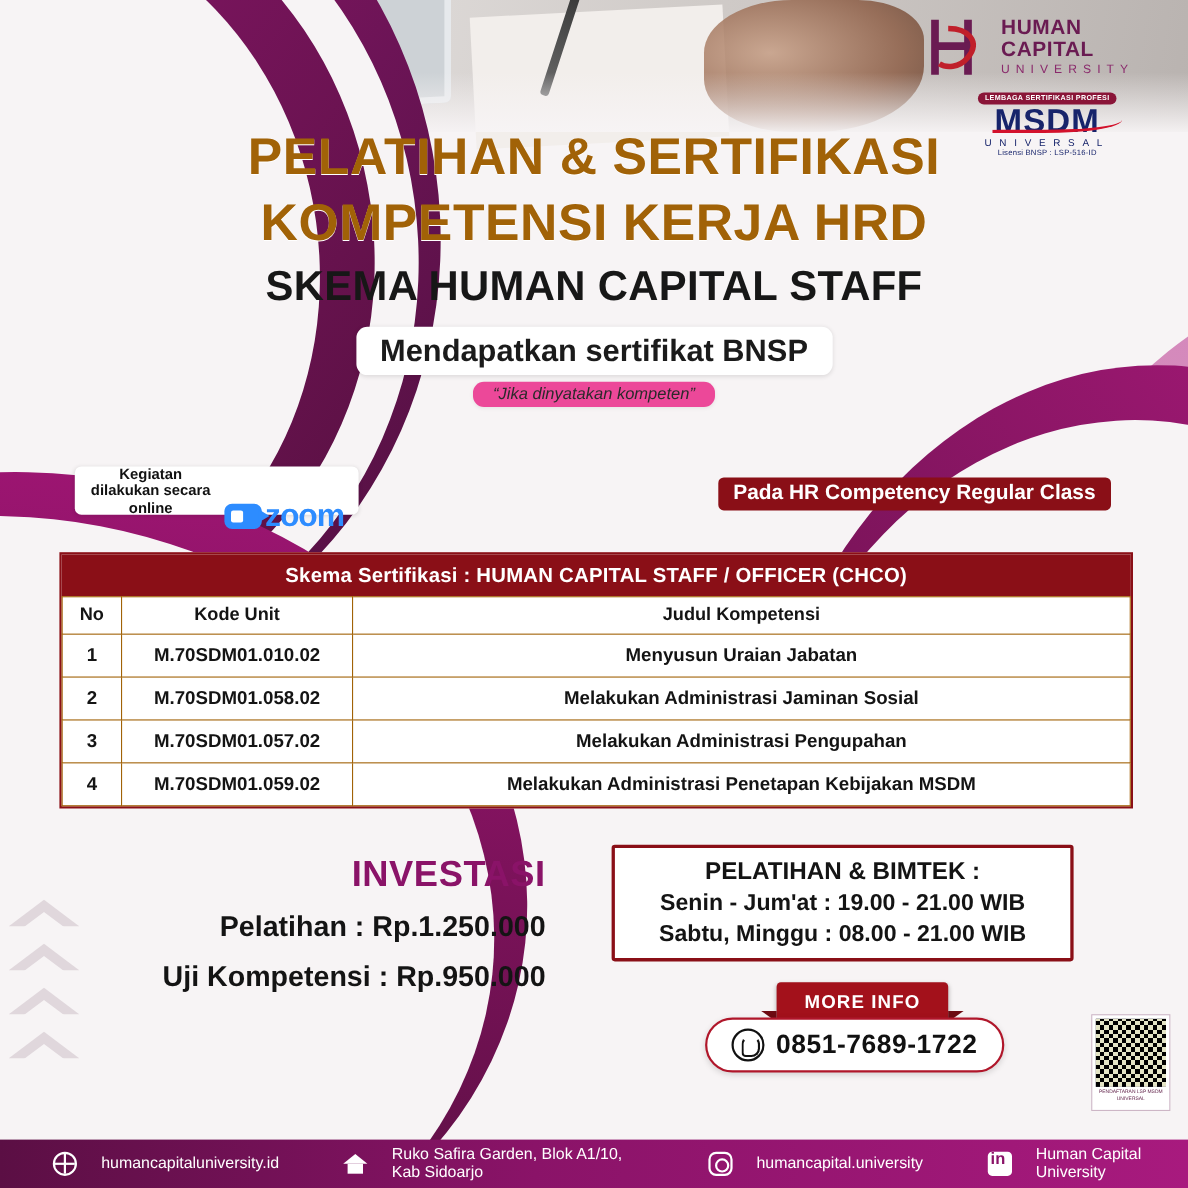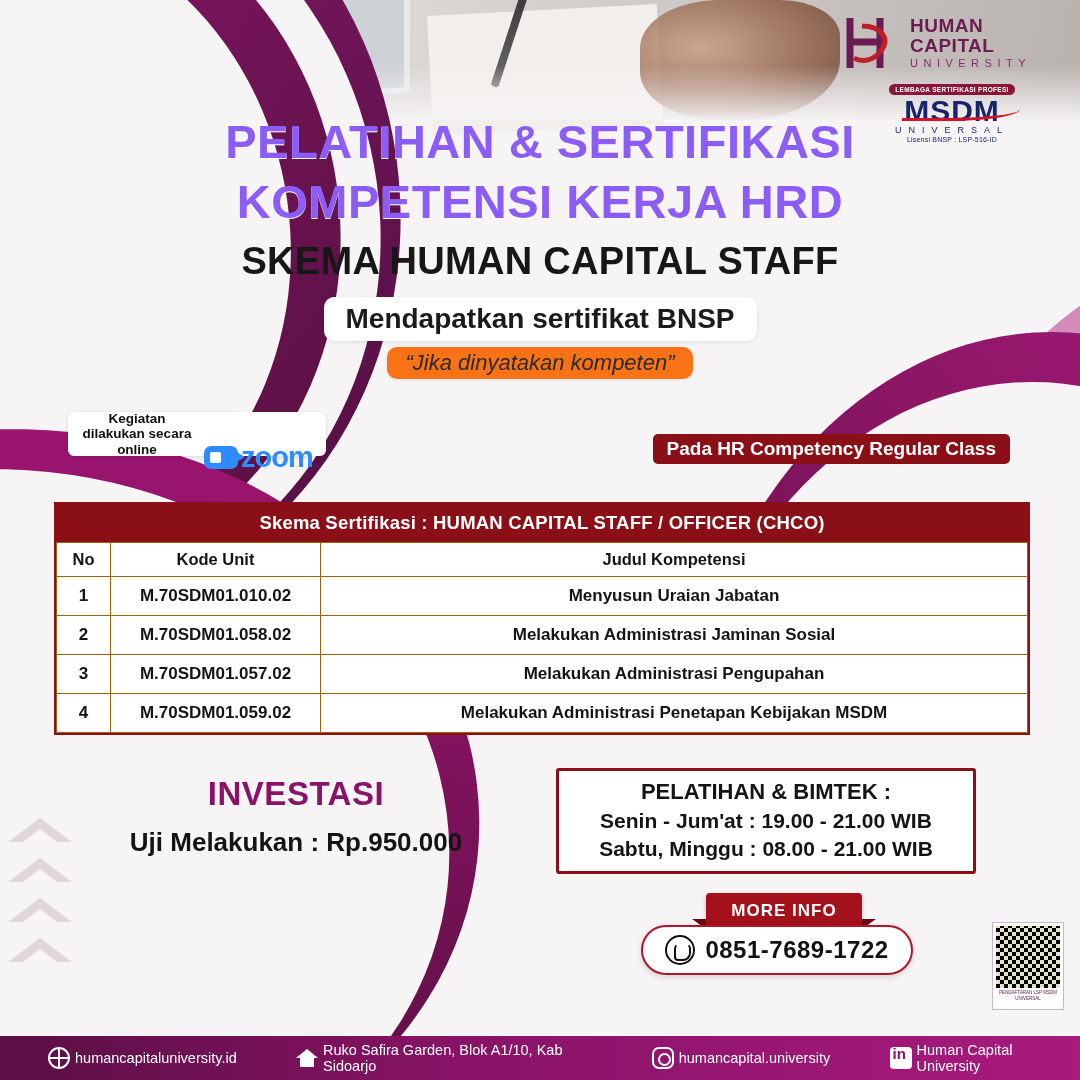--- a/index.html
+++ b/index.html
@@ -155,43 +155,43 @@
   .logo-msdm .uni {
     font-size: 9px; color: #17246b; letter-spacing: 7px; line-height: 1;
   }
   .logo-msdm .lisensi { font-size: 7px; color: #17246b; letter-spacing: .2px; margin-top: 1px; }
 
   
   .headline {
     position: absolute; left: 0; top: 112px; width: 1080px; text-align: center;
   }
   .h1 {
-    font-size: 47px; font-weight: 800; color: #8b5cf6; letter-spacing: .5px;
+    font-size: 47px; font-weight: 800; color: #a16207; letter-spacing: .5px;
     line-height: 1.28; text-shadow: 0 1px 0 #fff;
   }
   .h2 {
     font-size: 38px; font-weight: 800; color: #171717; letter-spacing: .3px;
     margin-top: 8px;
   }
   .bnsp {
     display: inline-block; margin-top: 14px;
     background: #ffffff; border-radius: 10px; padding: 6px 22px;
     font-size: 28px; font-weight: 800; color: #1b1b1b;
     box-shadow: 0 1px 4px rgba(0,0,0,.10);
   }
   .komp {
     display: inline-block; margin-top: 6px;
-    background: #f97316; border-radius: 10px; padding: 3px 18px;
-    font-size: 22px; font-style: italic; color: #2a2a2a;
+    background: #ec4899; border-radius: 10px; padding: 3px 18px;
+    font-size: 15px; font-style: italic; color: #2a2a2a;
     box-shadow: 0 1px 4px rgba(0,0,0,.08);
   }
 
   
   .zoom-badge {
-    position: absolute; left: 68px; top: 412px; width: 258px; height: 44px;
+    position: absolute; left: 68px; top: 424px; width: 258px; height: 44px;
     background: #fff; border-radius: 6px;
     box-shadow: 0 1px 4px rgba(0,0,0,.12);
     display: flex; align-items: center; padding: 0 10px; gap: 8px;
   }
   .zoom-badge .lbl {
     font-size: 13.5px; font-weight: 700; color: #111; line-height: 1.15; text-align: center;
     flex: 0 0 118px;
   }
   .zoom-logo { display: flex; align-items: center; gap: 3px; margin-top: 46px; }
   .zoom-logo .cam {
@@ -233,21 +233,21 @@
   th, td {
     border: 1px solid #a16207; text-align: center; color: #141414;
   }
   th { font-size: 16.5px; font-weight: 800; padding: 7px 4px; background: #fff; }
   td { font-size: 17px; font-weight: 700; padding: 9px 4px; }
   .col-no { width: 54px; }
   .col-kode { width: 210px; }
 
   
   .investasi {
-    position: absolute; left: 96px; top: 775px; width: 400px; text-align: center;
+    position: absolute; left: 96px; top: 775px; width: 400px; text-align: right;
   }
   .investasi .ttl {
     font-size: 33px; font-weight: 800; color: #8a1368; letter-spacing: .5px;
   }
   .investasi .row {
     font-size: 26px; font-weight: 800; color: #141414; margin-top: 14px;
   }
 
   
   .jadwal {
@@ -306,21 +306,21 @@
   }
   .qr .cap { font-size: 4.5px; text-align: center; color: #5c1b44; line-height: 1.25; margin-top: 2px; }
 
   
   .footer {
     position: absolute; left: 0; bottom: 0; width: 1080px; height: 44px;
     background: linear-gradient(90deg, #5b0f44 0%, #8a1368 45%, #a81a7e 100%);
     display: flex; align-items: center; gap: 10px; padding: 0 16px;
     color: #fff; font-size: 14.5px;
   }
-  .footer .item { display: flex; align-items: center; gap: 5px; padding-left: 32px; }
+  .footer .item { display: flex; align-items: center; gap: 22px; padding-left: 32px; }
   .footer .sep { width: 8px; }
   .ic {
     width: 22px; height: 22px; flex: 0 0 22px; display: inline-block; position: relative;
   }
   .ic-globe { border: 2px solid #fff; border-radius: 50%; }
   .ic-globe:before {
     content: ""; position: absolute; left: 0; top: 8px; width: 18px; height: 2px; background: #fff;
   }
   .ic-globe:after {
     content: ""; position: absolute; left: 8px; top: 0; width: 2px; height: 18px; background: #fff;
@@ -448,21 +448,22 @@
         <td>4</td>
         <td>M.70SDM01.059.02</td>
         <td>Melakukan Administrasi Penetapan Kebijakan MSDM</td>
       </tr>
     </tbody>
   </table>
 </div>
 
 <div class="investasi">
   <div class="ttl">INVESTASI</div>
-  <div class="row">Uji Melakukan : Rp.950.000</div>
+  <div class="row">Pelatihan : Rp.1.250.000</div>
+  <div class="row">Uji Kompetensi : Rp.950.000</div>
 </div>
 
 <div class="jadwal">
   <div class="j1">PELATIHAN &amp; BIMTEK :</div>
   <div class="j2">Senin - Jum'at :  19.00 - 21.00 WIB</div>
   <div class="j3">Sabtu, Minggu : 08.00 - 21.00 WIB</div>
 </div>
 
 <div class="moreinfo-ribbon">MORE INFO</div>
 <div class="wa-pill">

